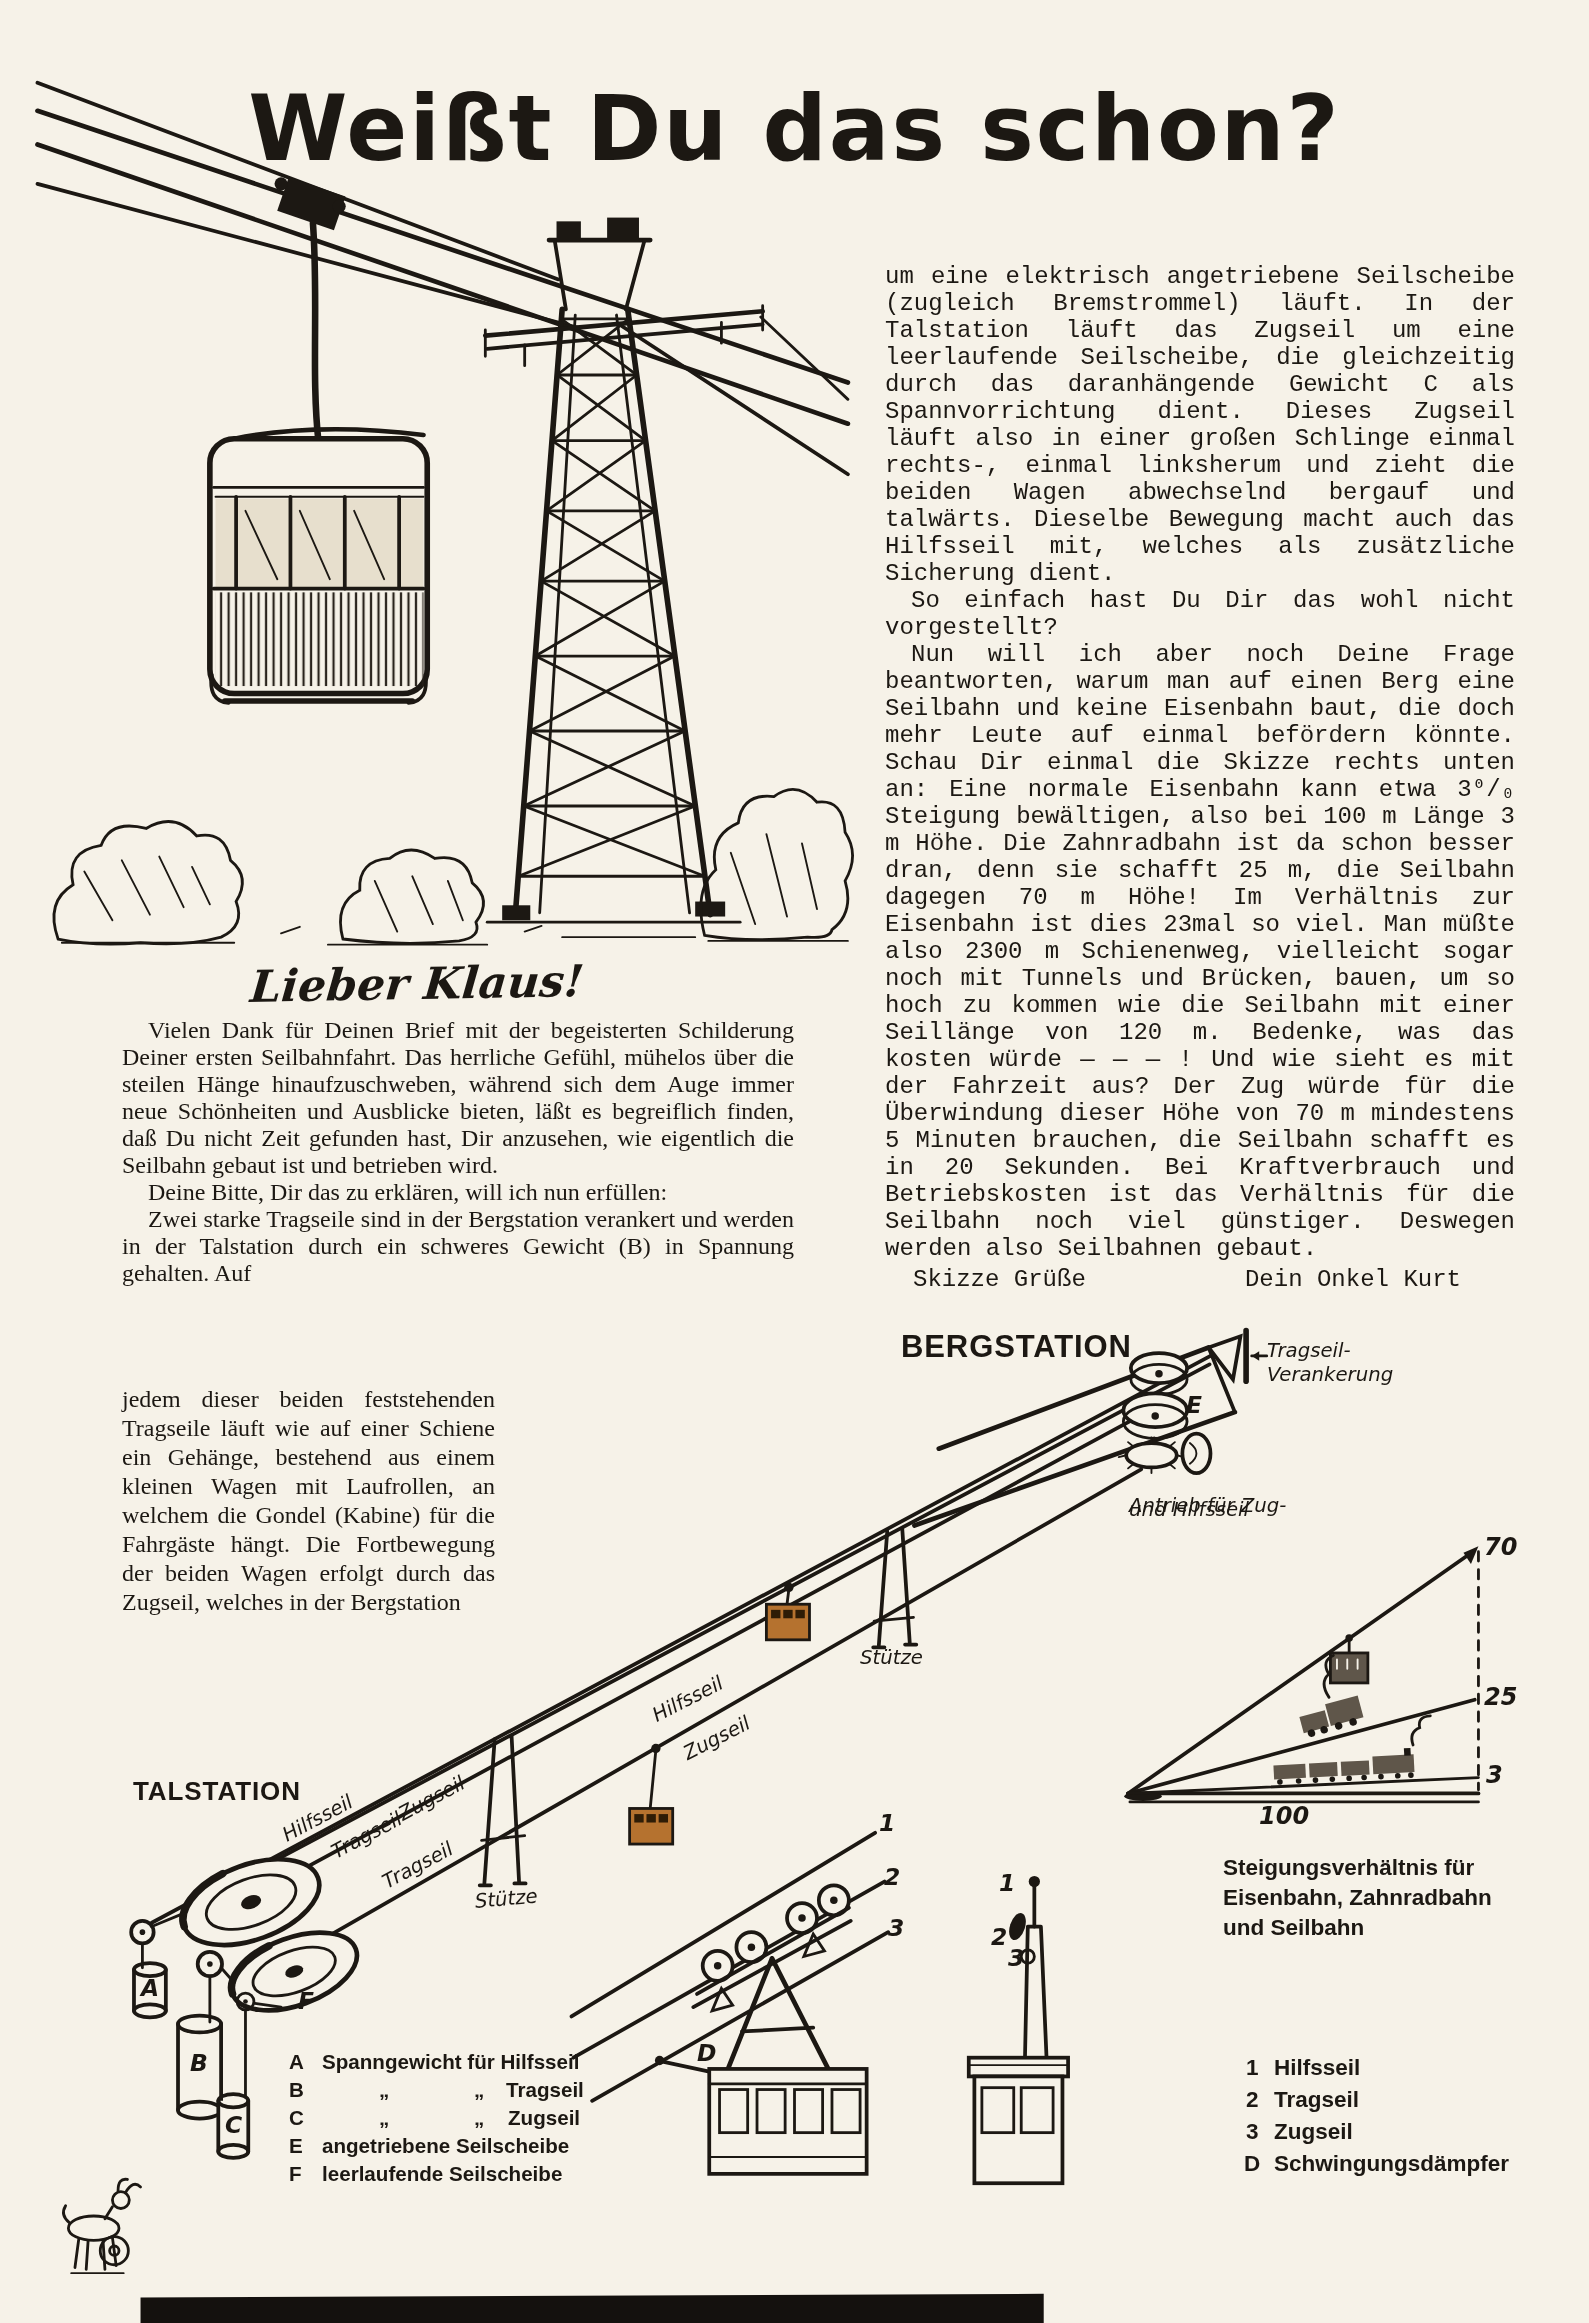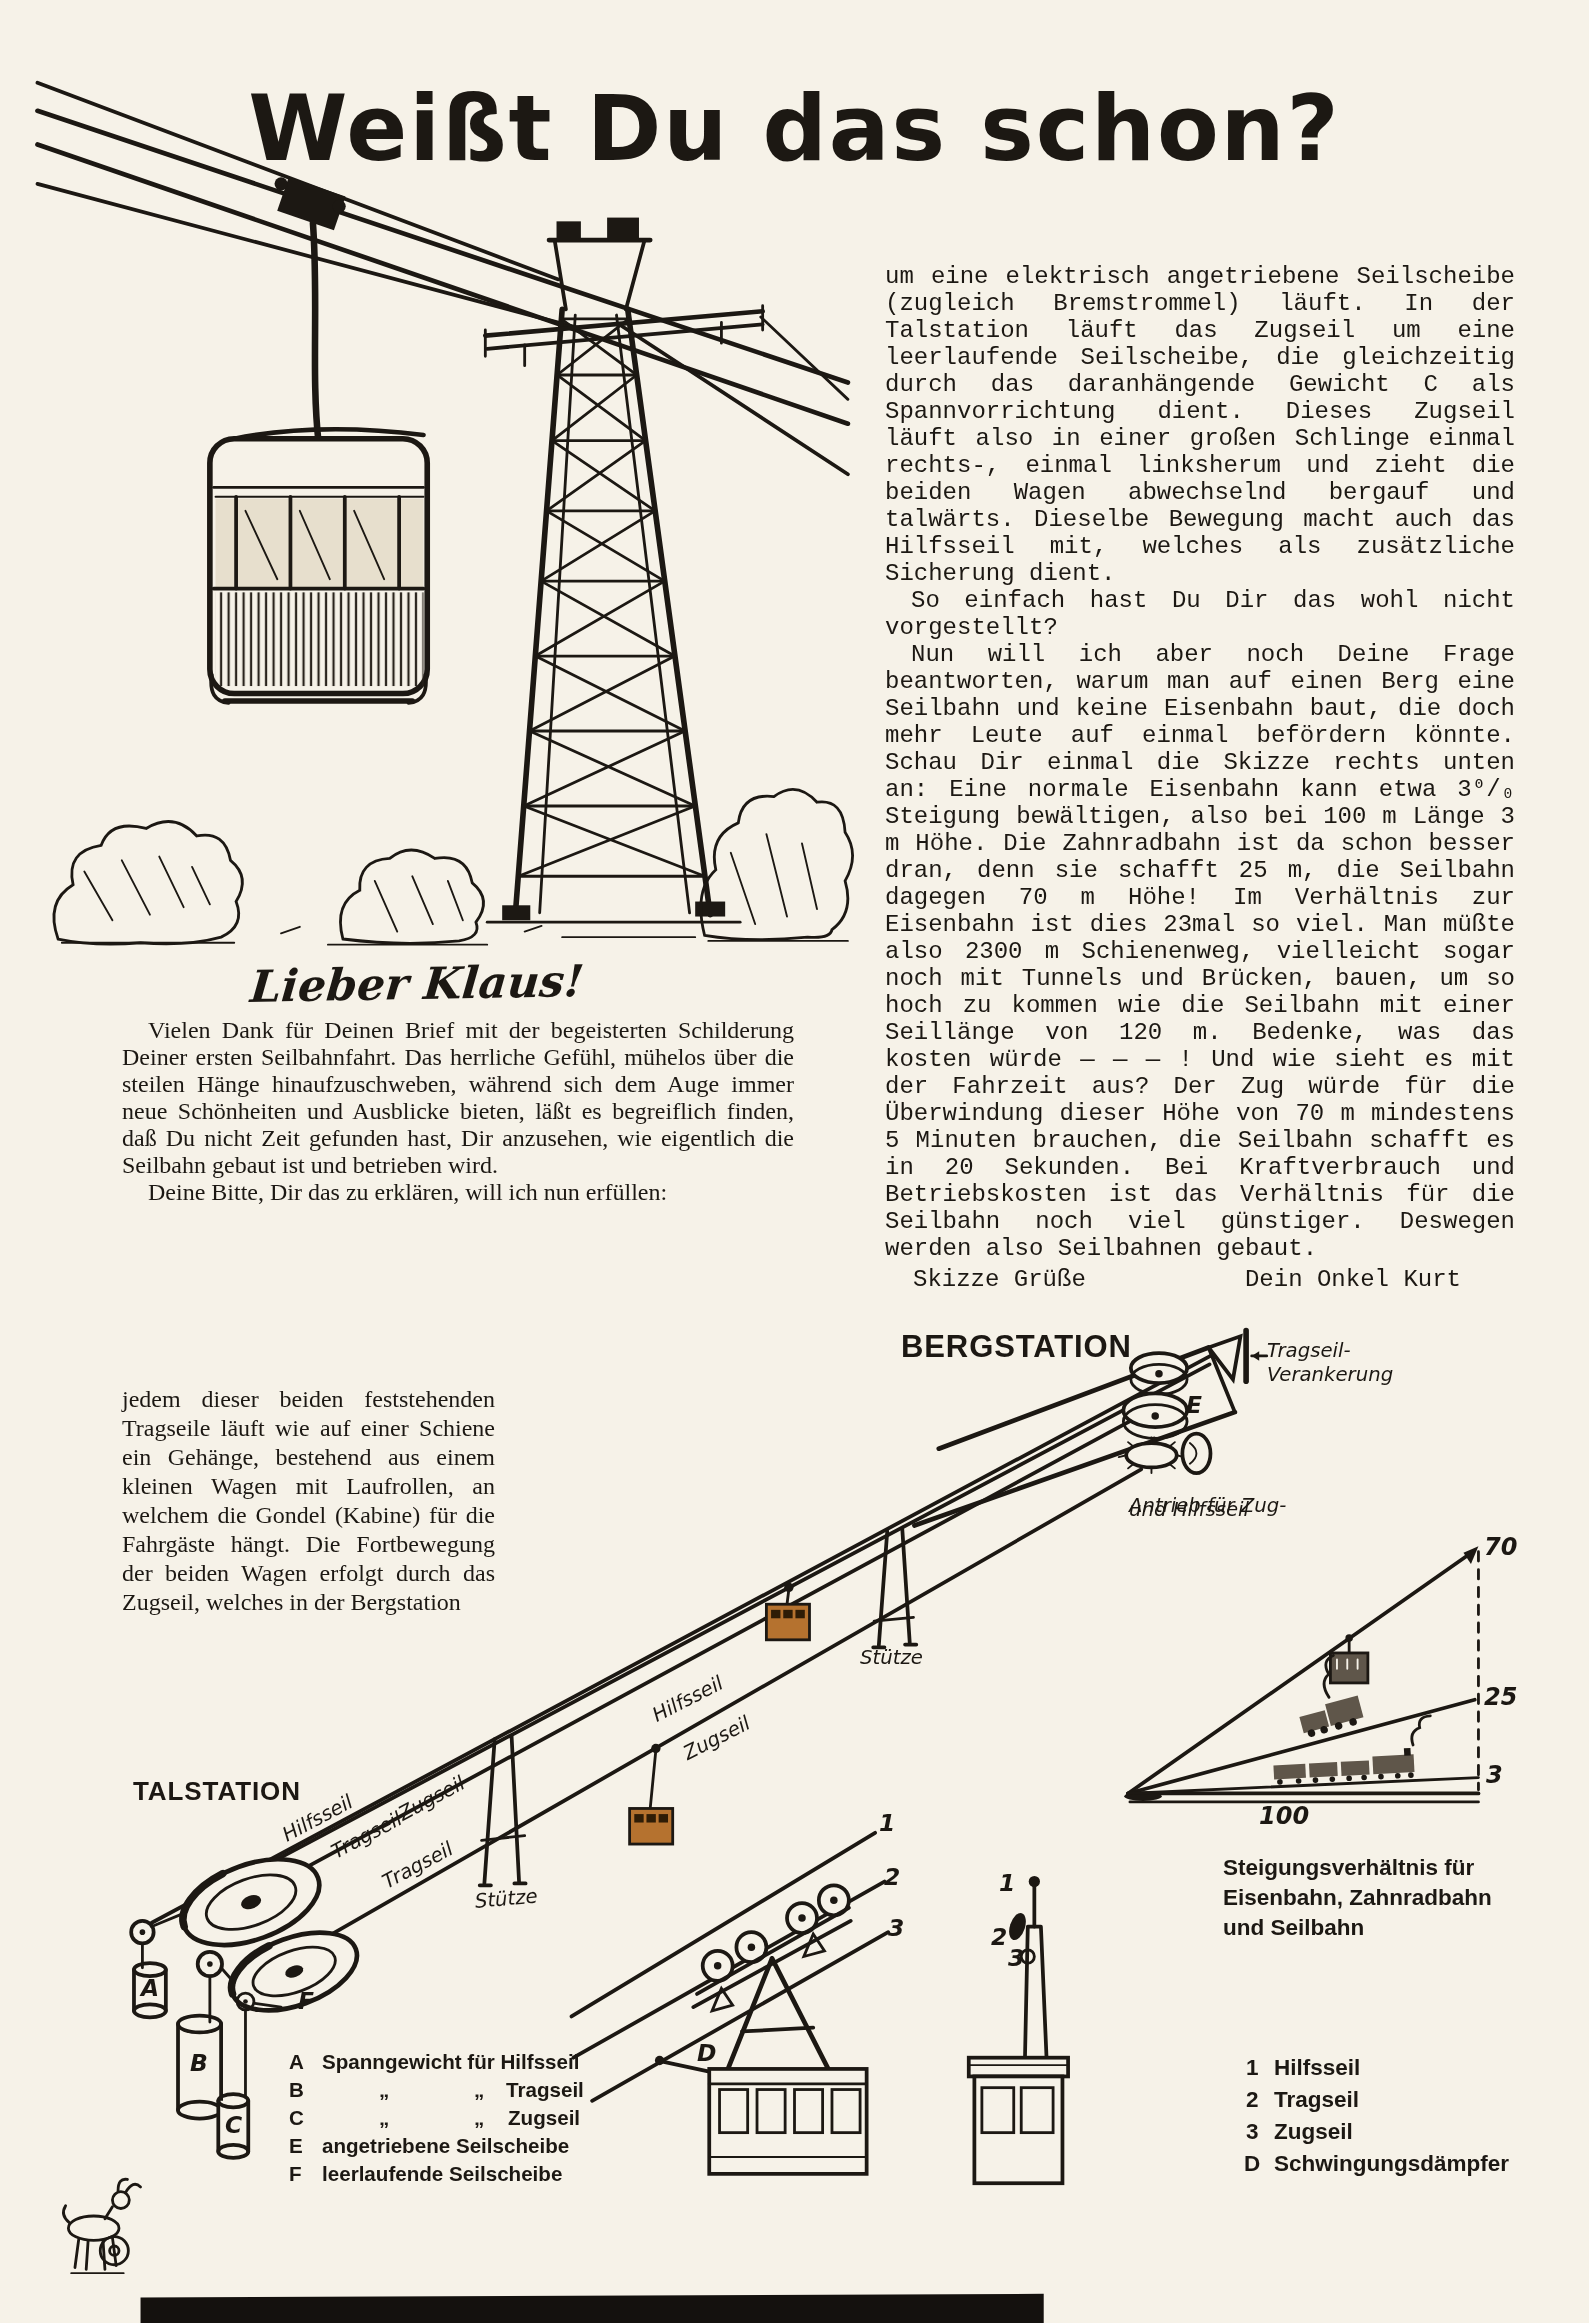--- a/index.html
+++ b/index.html
@@ -312,20 +312,21 @@
       <span>Skizze Grüße</span>
       <span>Dein Onkel Kurt</span>
     </div>
   </div>
 
   <div class="abs salutation">Lieber Klaus!</div>
 
   <div class="abs col col-left-wide">
     <p class="ind">Vielen Dank für Deinen Brief mit der begeisterten Schilderung Deiner ersten Seilbahnfahrt. Das herrliche Gefühl, mühelos über die steilen Hänge hinaufzuschweben, während sich dem Auge immer neue Schönheiten und Ausblicke bieten, läßt es begreiflich finden, daß Du nicht Zeit gefunden hast, Dir anzusehen, wie eigentlich die Seilbahn gebaut ist und betrieben wird.</p>
     <p class="ind">Deine Bitte, Dir das zu erklären, will ich nun erfüllen:</p>
+    <p class="ind">Zwei starke Tragseile sind in der Bergstation verankert und werden in der Talstation durch ein schweres Gewicht (B) in Spannung gehalten. Auf</p>
   </div>
   <div class="abs col col-left-narrow">
     <p>jedem dieser beiden feststehenden Tragseile läuft wie auf einer Schiene ein Gehänge, bestehend aus einem kleinen Wagen mit Laufrollen, an welchem die Gondel (Kabine) für die Fahrgäste hängt. Die Fortbewegung der beiden Wagen erfolgt durch das Zugseil, welches in der Bergstation</p>
   </div>
 
   <div class="abs sans station" style="left:901px;top:1329px;">BERGSTATION</div>
   <div class="abs sans station" style="left:133px;top:1776px;font-size:26px;">TALSTATION</div>
 
   <div class="abs hand" style="left:1267px;top:1340px;">Tragseil-</div>
   <div class="abs hand" style="left:1267px;top:1364px;">Verankerung</div>

